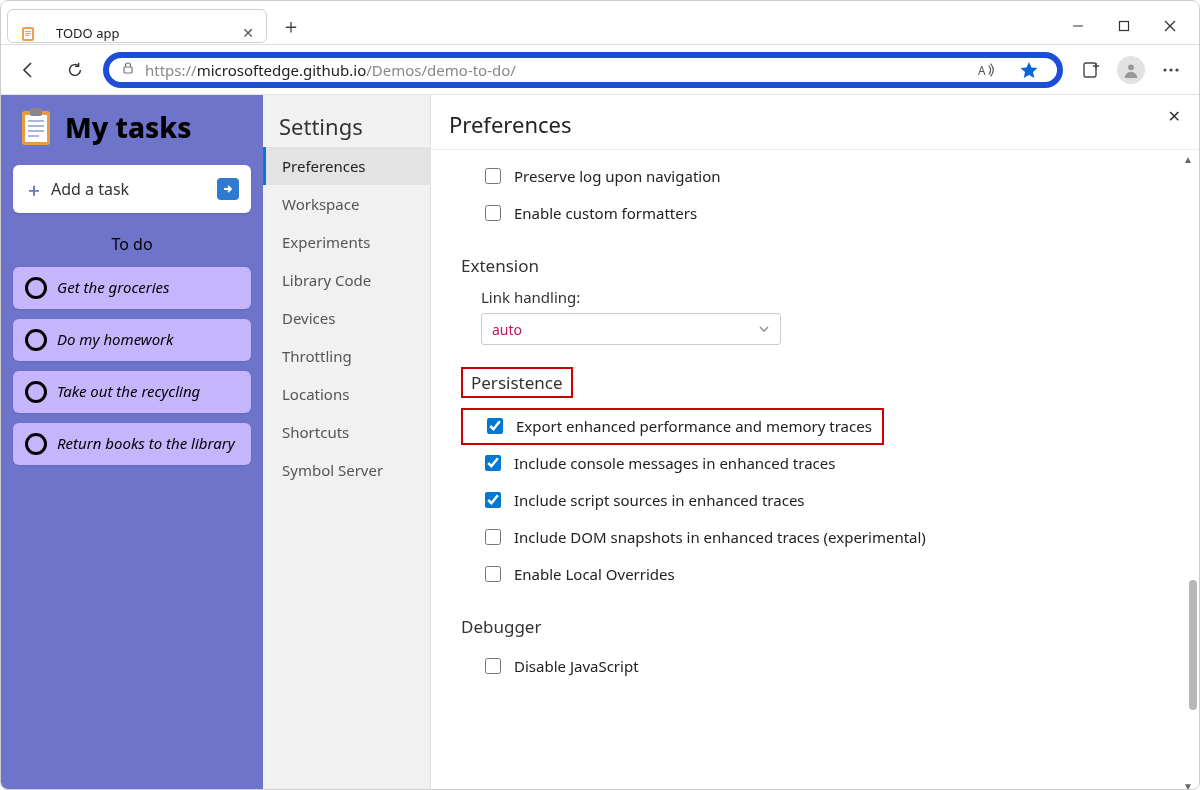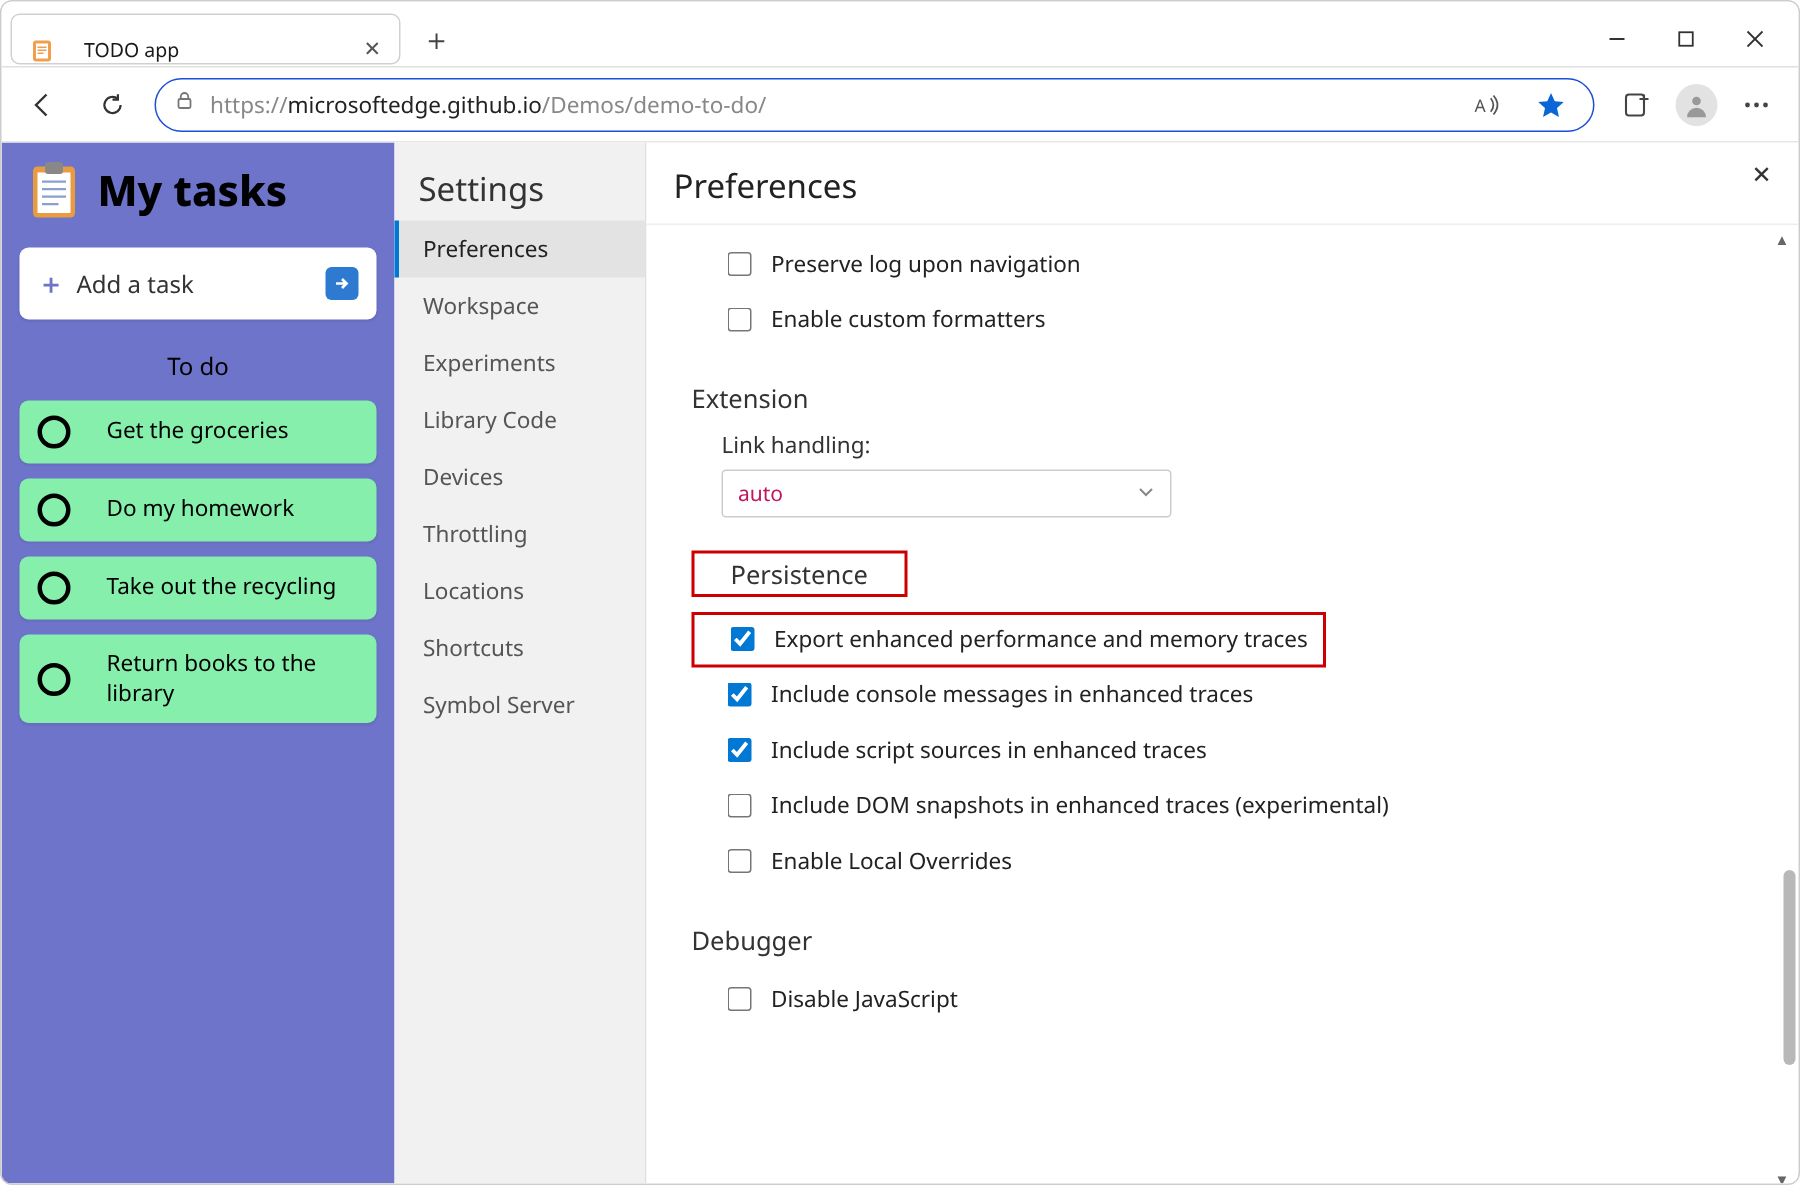--- a/index.html
+++ b/index.html
@@ -71,21 +71,21 @@
     width: 36px; height: 36px;
     display: flex; align-items: center; justify-content: center;
     color: #333; cursor: pointer;
     border-radius: 4px;
   }
   .addr-bar {
     flex: 1;
     display: flex;
     align-items: center;
     height: 36px;
-    border: 1px solid #1d4ed8;
+    border: 6px solid #1d4ed8;
     border-radius: 18px;
     padding: 0 12px;
     gap: 10px;
     background: #fff;
   }
   .addr-bar .lock { color: #666; }
   .addr-bar .url { flex: 1; font-size: 15px; color: #888; white-space: nowrap; overflow: hidden; }
   .addr-bar .url .host { color: #222; }
   .addr-btn { width: 32px; height: 32px; display: flex; align-items: center; justify-content: center; cursor: pointer; }
   .toolbar-right { display: flex; align-items: center; gap: 8px; }
@@ -139,29 +139,30 @@
     display: flex; align-items: center; justify-content: center;
     color: #fff;
   }
   .section-label {
     text-align: center;
     font-size: 16px;
     color: #000;
     margin-bottom: 12px;
   }
   .task-card {
-    background: #86efac;
+    background: #c4b5fd;
     border-radius: 6px;
     padding: 10px 12px;
     display: flex; align-items: center;
-    gap: 24px;
+    gap: 10px;
     margin-bottom: 10px;
     font-size: 15px;
     color: #000;
     box-shadow: 0 1px 2px rgba(0,0,0,0.08);
+    font-style: italic;
   }
   .task-card .task-circle {
     width: 22px; height: 22px;
     border: 3px solid #000;
     border-radius: 50%;
     flex-shrink: 0;
   }
   .task-card .task-text { line-height: 1.3; }
 
   
@@ -227,21 +228,21 @@
   }
   .pref-section-title {
     font-size: 17px;
     color: #333;
     margin: 22px 0 10px 0;
     font-weight: 400;
   }
   .pref-section-title.boxed {
     display: inline-block;
     border: 2px solid #c00;
-    padding: 2px 24px;
+    padding: 2px 8px;
   }
   .check-row {
     display: flex;
     align-items: flex-start;
     gap: 10px;
     padding: 8px 0 8px 20px;
     font-size: 15px;
     color: #222;
   }
   .check-row input[type=checkbox] {

